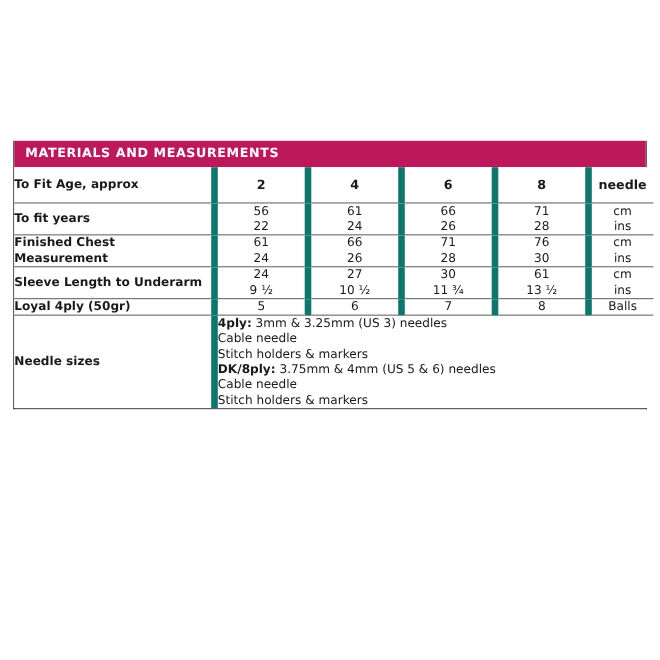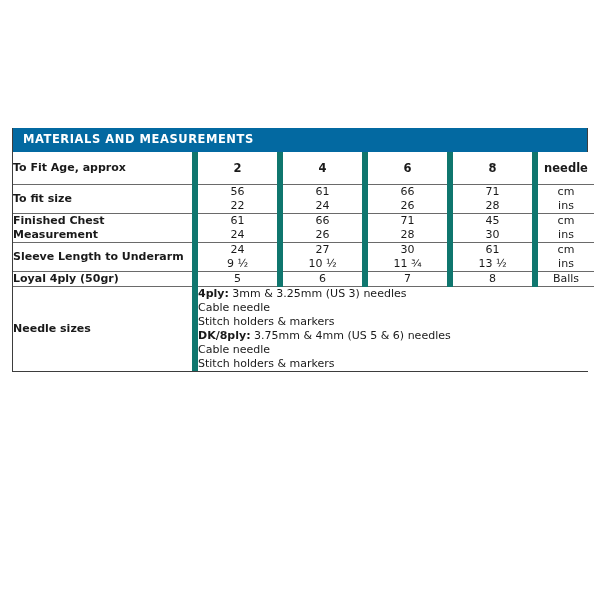--- a/index.html
+++ b/index.html
@@ -31,21 +31,21 @@
     width: 576px;
     border: 1px solid #3d3d3d;
     border-top: none;
     box-sizing: border-box;
     background: #ffffff;
   }
 
   
   .banner {
     height: 24px;
-    background: #0369a1;
+    background: #be185d;
     display: flex;
     align-items: center;
     padding-left: 10px;
     box-sizing: border-box;
   }
   .banner-title {
     color: #ffffff;
     font-size: 11.5px;
     font-weight: bold;
     letter-spacing: 0.55px;
@@ -139,21 +139,21 @@
         <tr class="r-head">
           <td class="cell-label">To Fit Age, approx</td>
           <td class="cell-single">2</td>
           <td class="cell-single">4</td>
           <td class="cell-single">6</td>
           <td class="cell-single">8</td>
           <td class="cell-single">needle</td>
         </tr>
 
         <tr>
-          <td class="cell-label">To fit size</td>
+          <td class="cell-label">To fit years</td>
           <td class="cell-val">
             <span class="metric">56</span>
             <span class="imperial">22</span>
           </td>
           <td class="cell-val">
             <span class="metric">61</span>
             <span class="imperial">24</span>
           </td>
           <td class="cell-val">
             <span class="metric">66</span>
@@ -177,21 +177,21 @@
           </td>
           <td class="cell-val">
             <span class="metric">66</span>
             <span class="imperial">26</span>
           </td>
           <td class="cell-val">
             <span class="metric">71</span>
             <span class="imperial">28</span>
           </td>
           <td class="cell-val">
-            <span class="metric">45</span>
+            <span class="metric">76</span>
             <span class="imperial">30</span>
           </td>
           <td class="cell-val">
             <span class="metric">cm</span>
             <span class="imperial">ins</span>
           </td>
         </tr>
 
 
         <tr>

